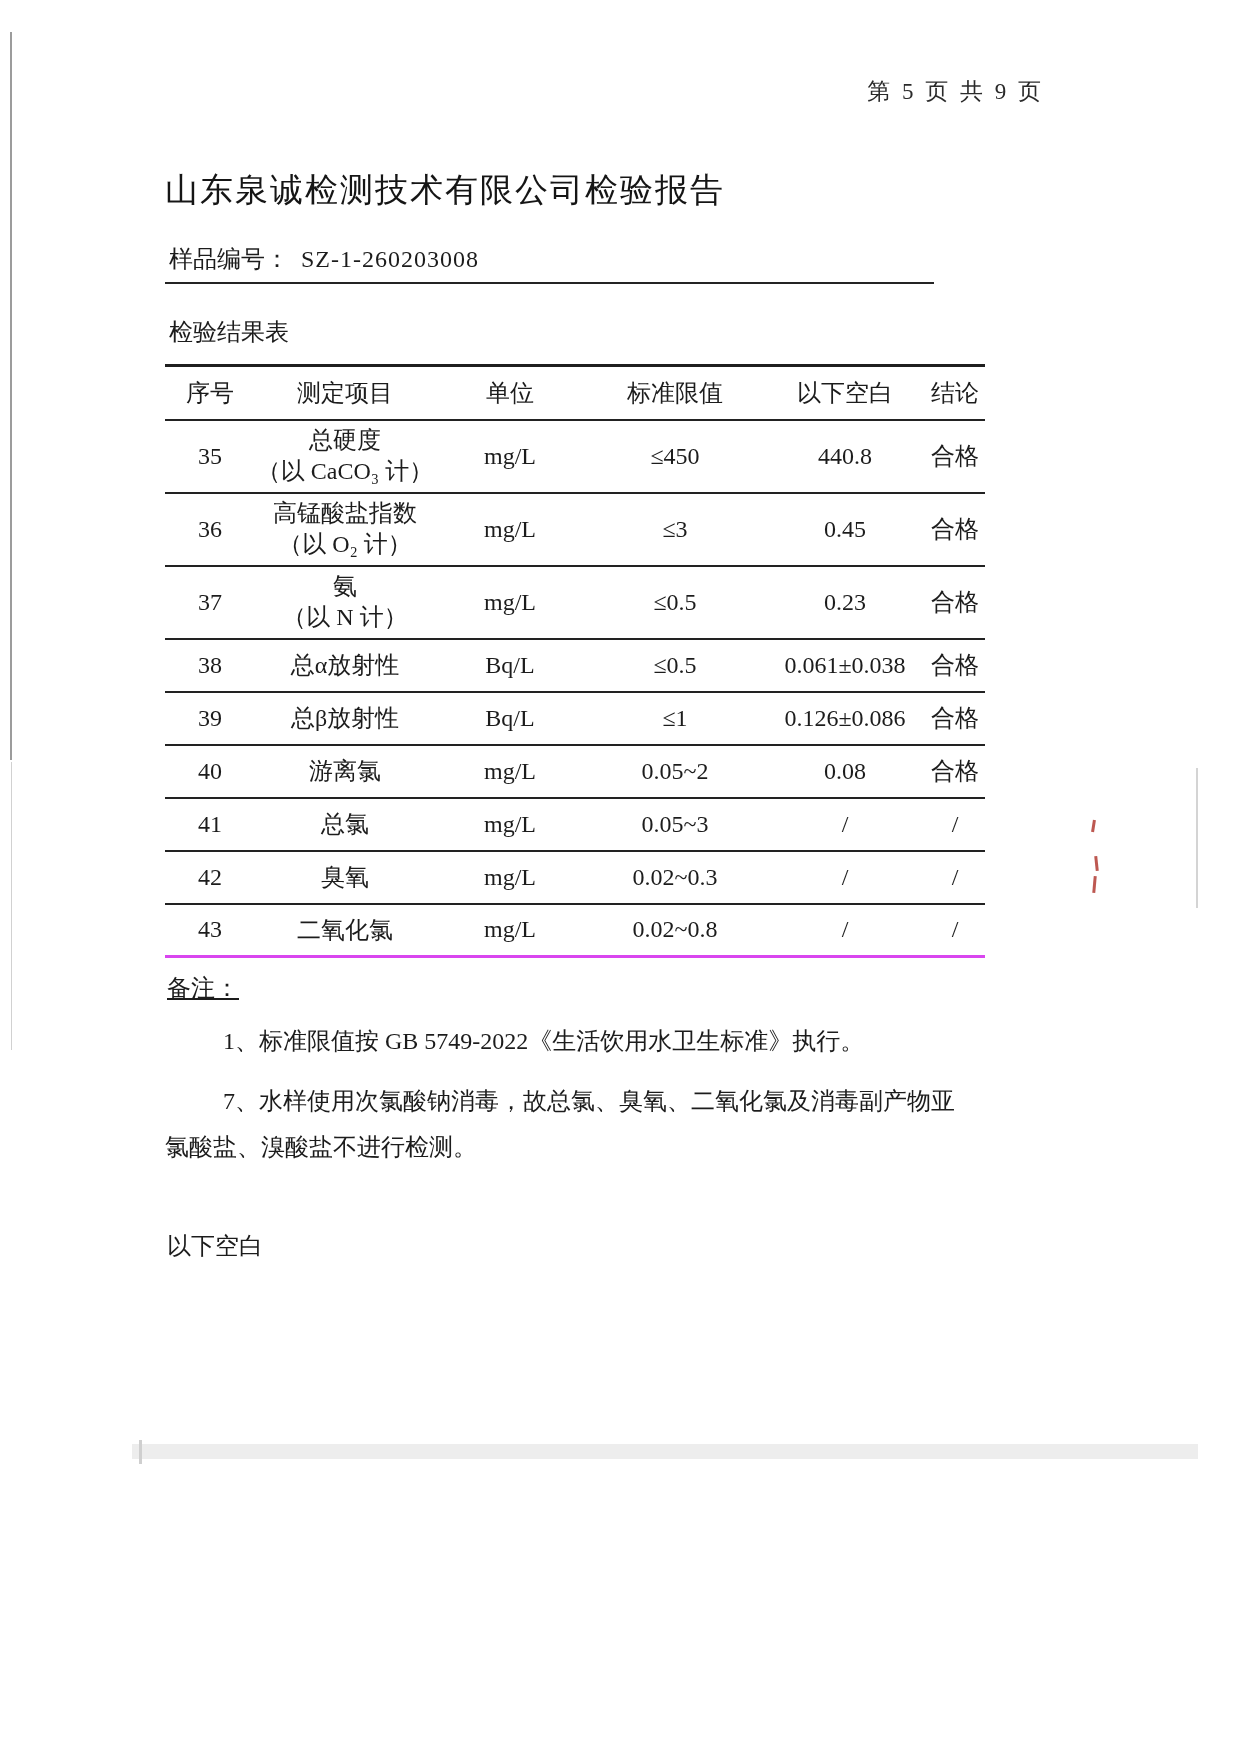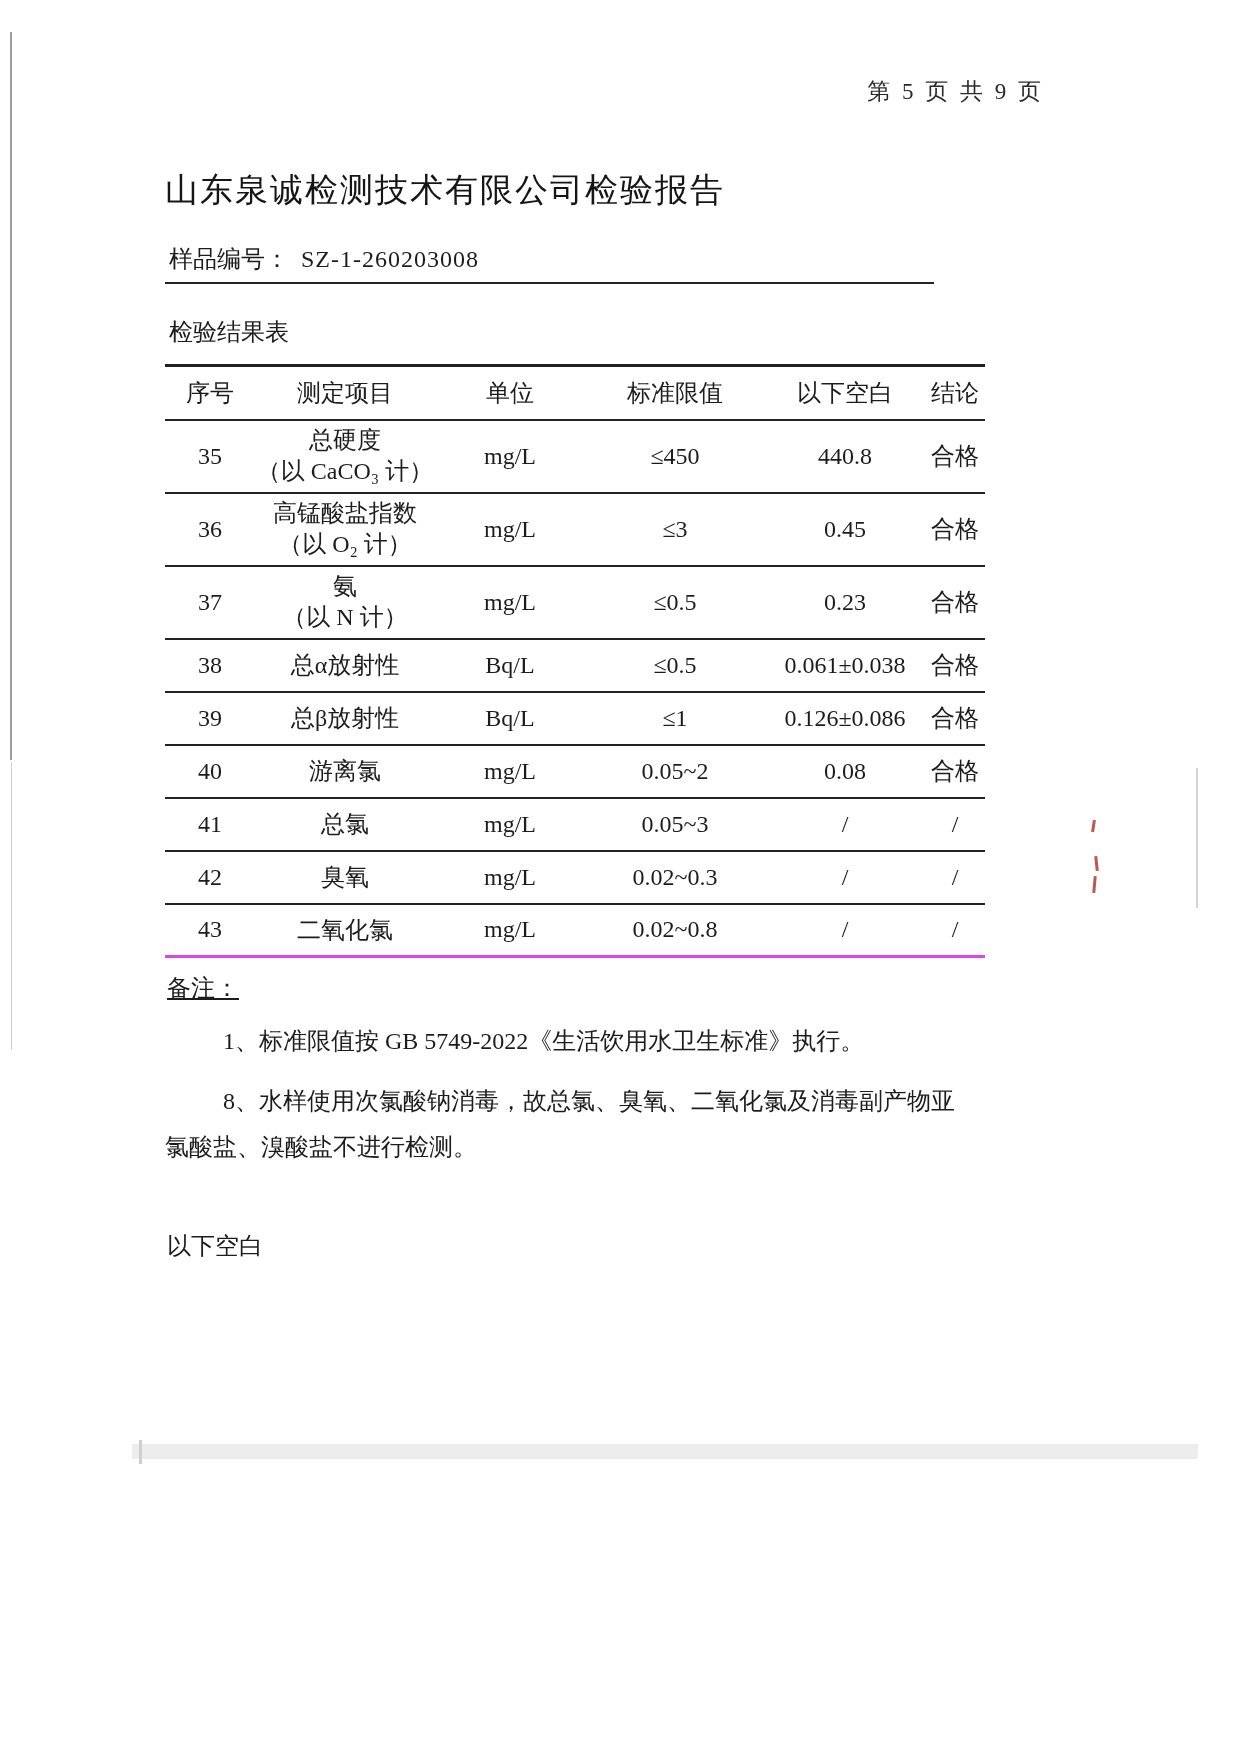--- a/index.html
+++ b/index.html
@@ -189,21 +189,21 @@
         <td>0.02~0.8</td>
         <td>/</td>
         <td>/</td>
       </tr>
     </tbody>
   </table>
 
   <div class="notes">
     <div class="notes-label">备注：</div>
     <p class="note-p">1、标准限值按 GB 5749-2022《生活饮用水卫生标准》执行。</p>
-    <p class="note-p">8、水样使用次氯酸钠消毒，故总氯、臭氧、二氧化氯及消毒副产物亚氯酸盐、溴酸盐不进行检测。</p>
+    <p class="note-p">7、水样使用次氯酸钠消毒，故总氯、臭氧、二氧化氯及消毒副产物亚氯酸盐、溴酸盐不进行检测。</p>
   </div>
 
   <div class="below-blank">以下空白</div>
 </div>
 
 <div class="artifact left-edge-line"></div>
 <div class="artifact left-edge-line-2"></div>
 <div class="artifact right-edge-line"></div>
 <div class="artifact red-dash-1" style="background: rgb(178, 59, 50);"></div>
 <div class="artifact red-dash-2" style="background: rgb(178, 59, 50);"></div>

